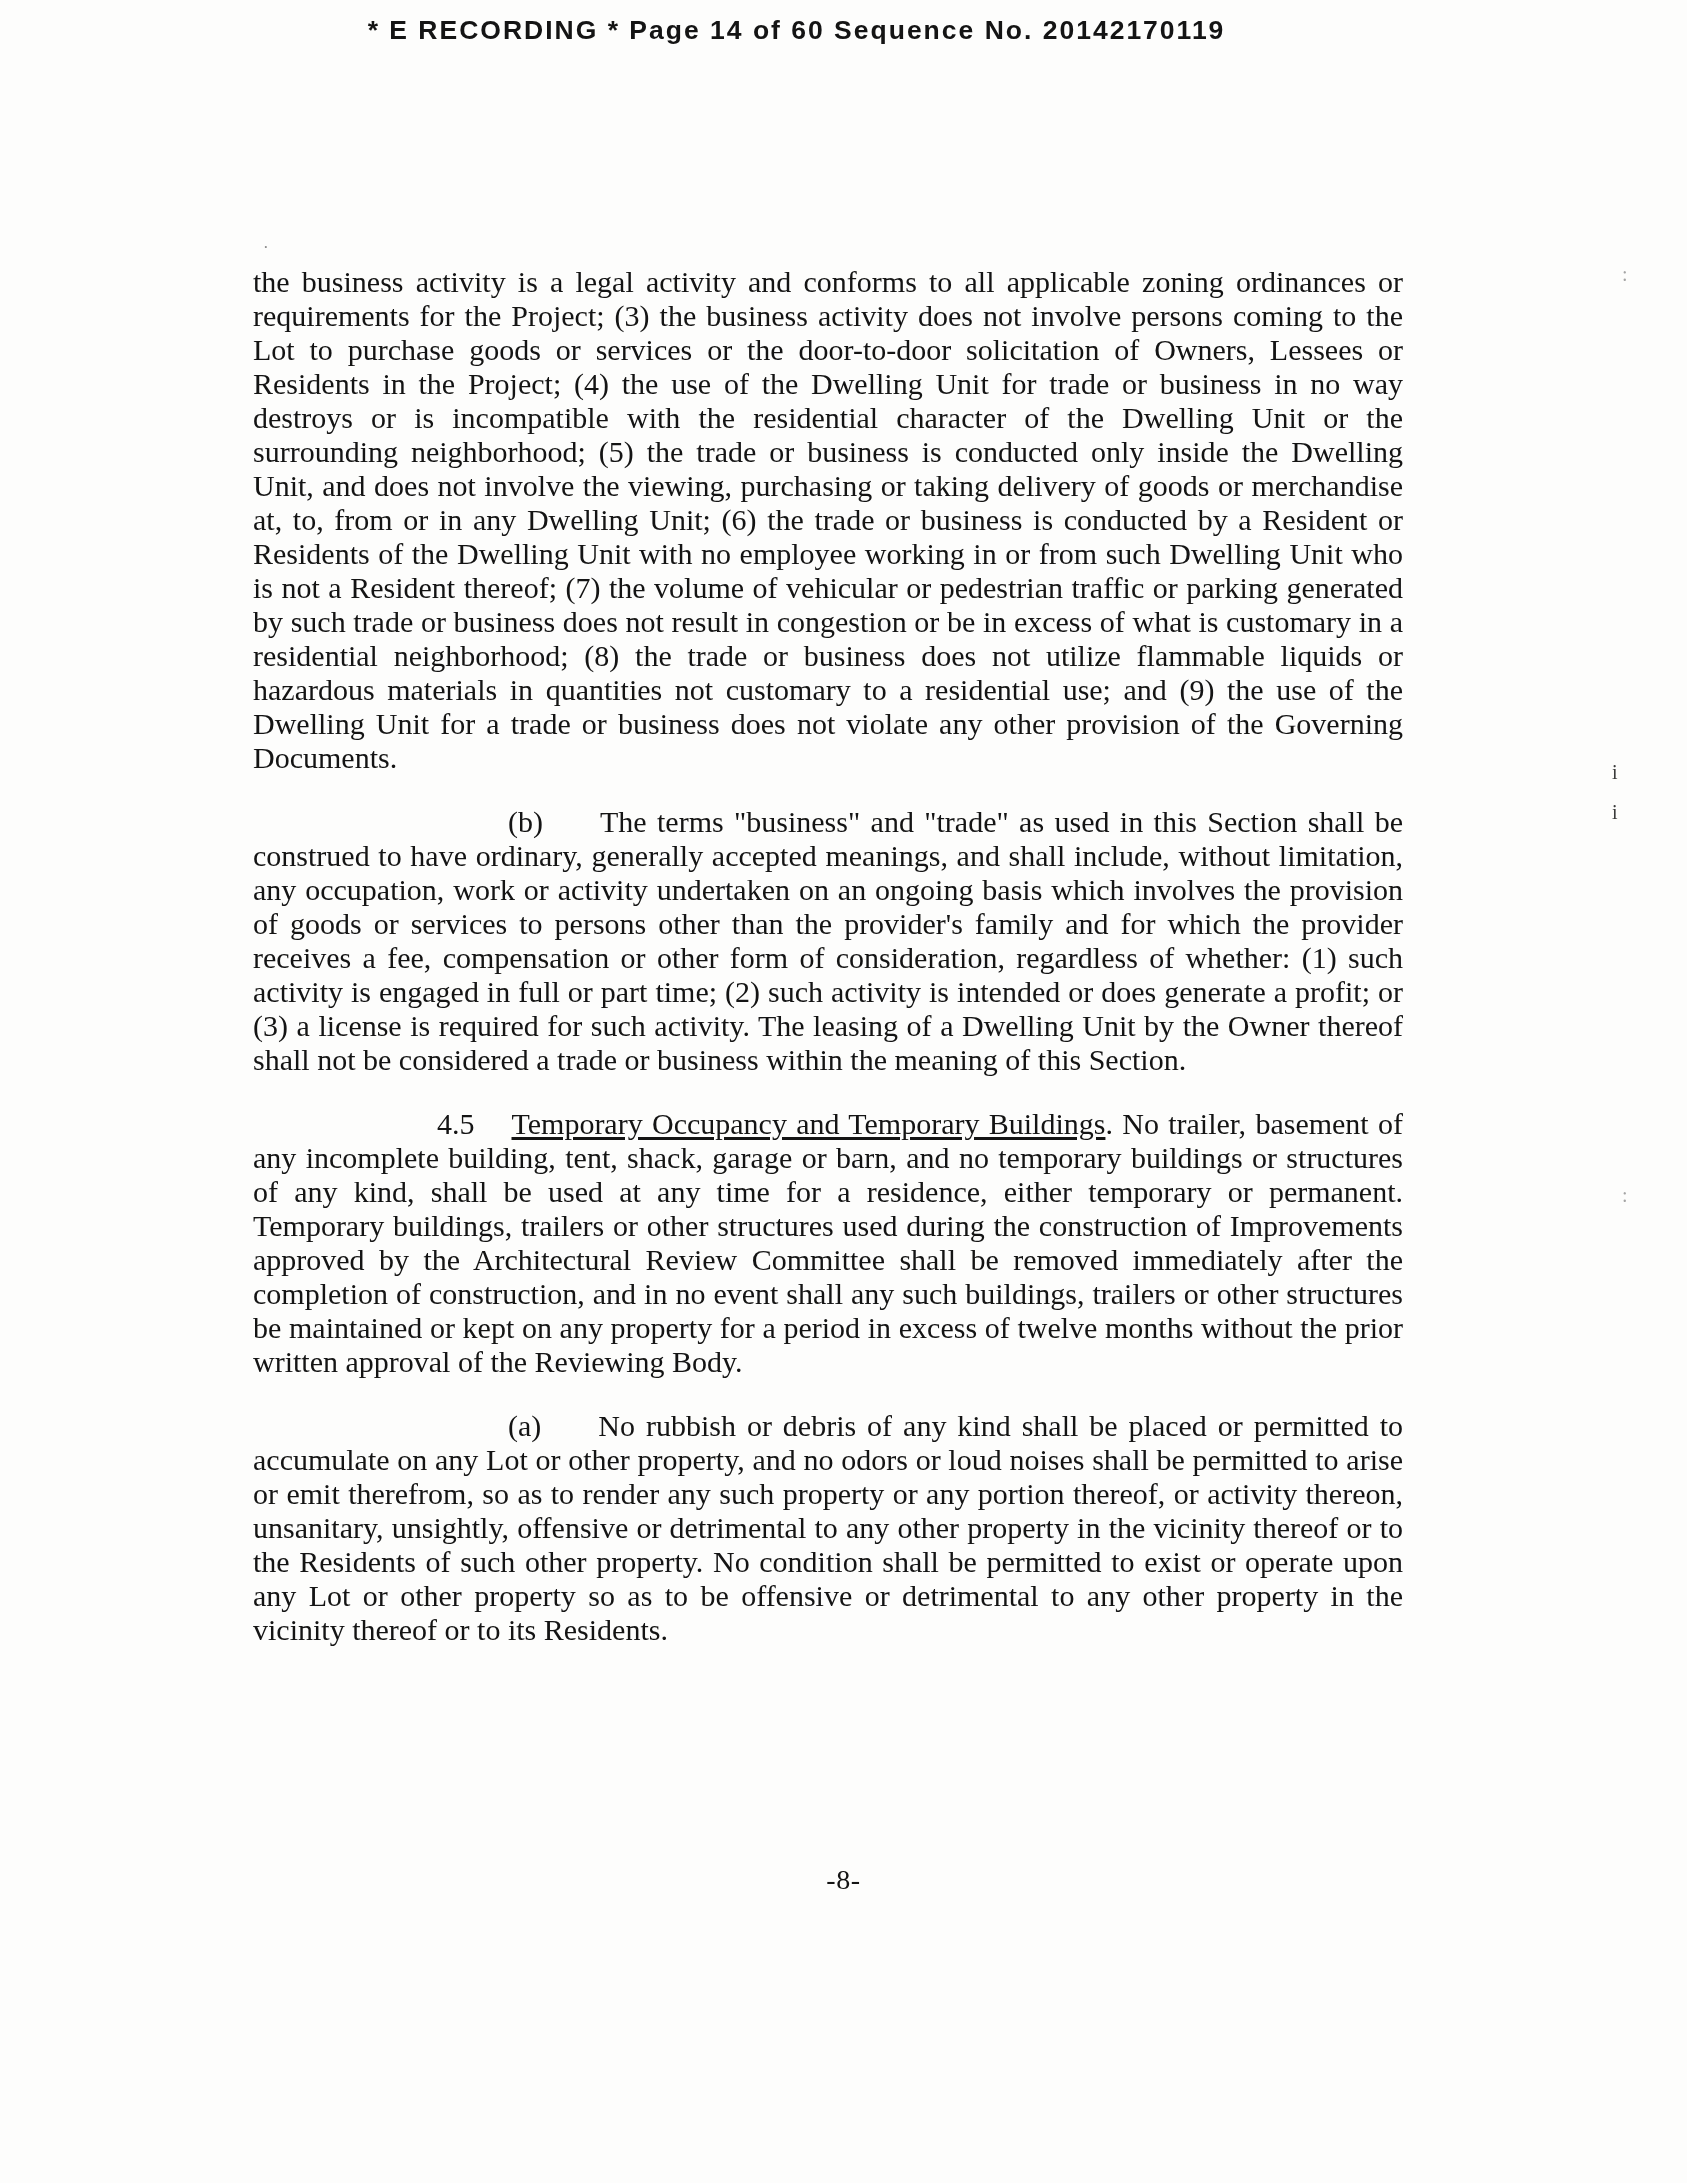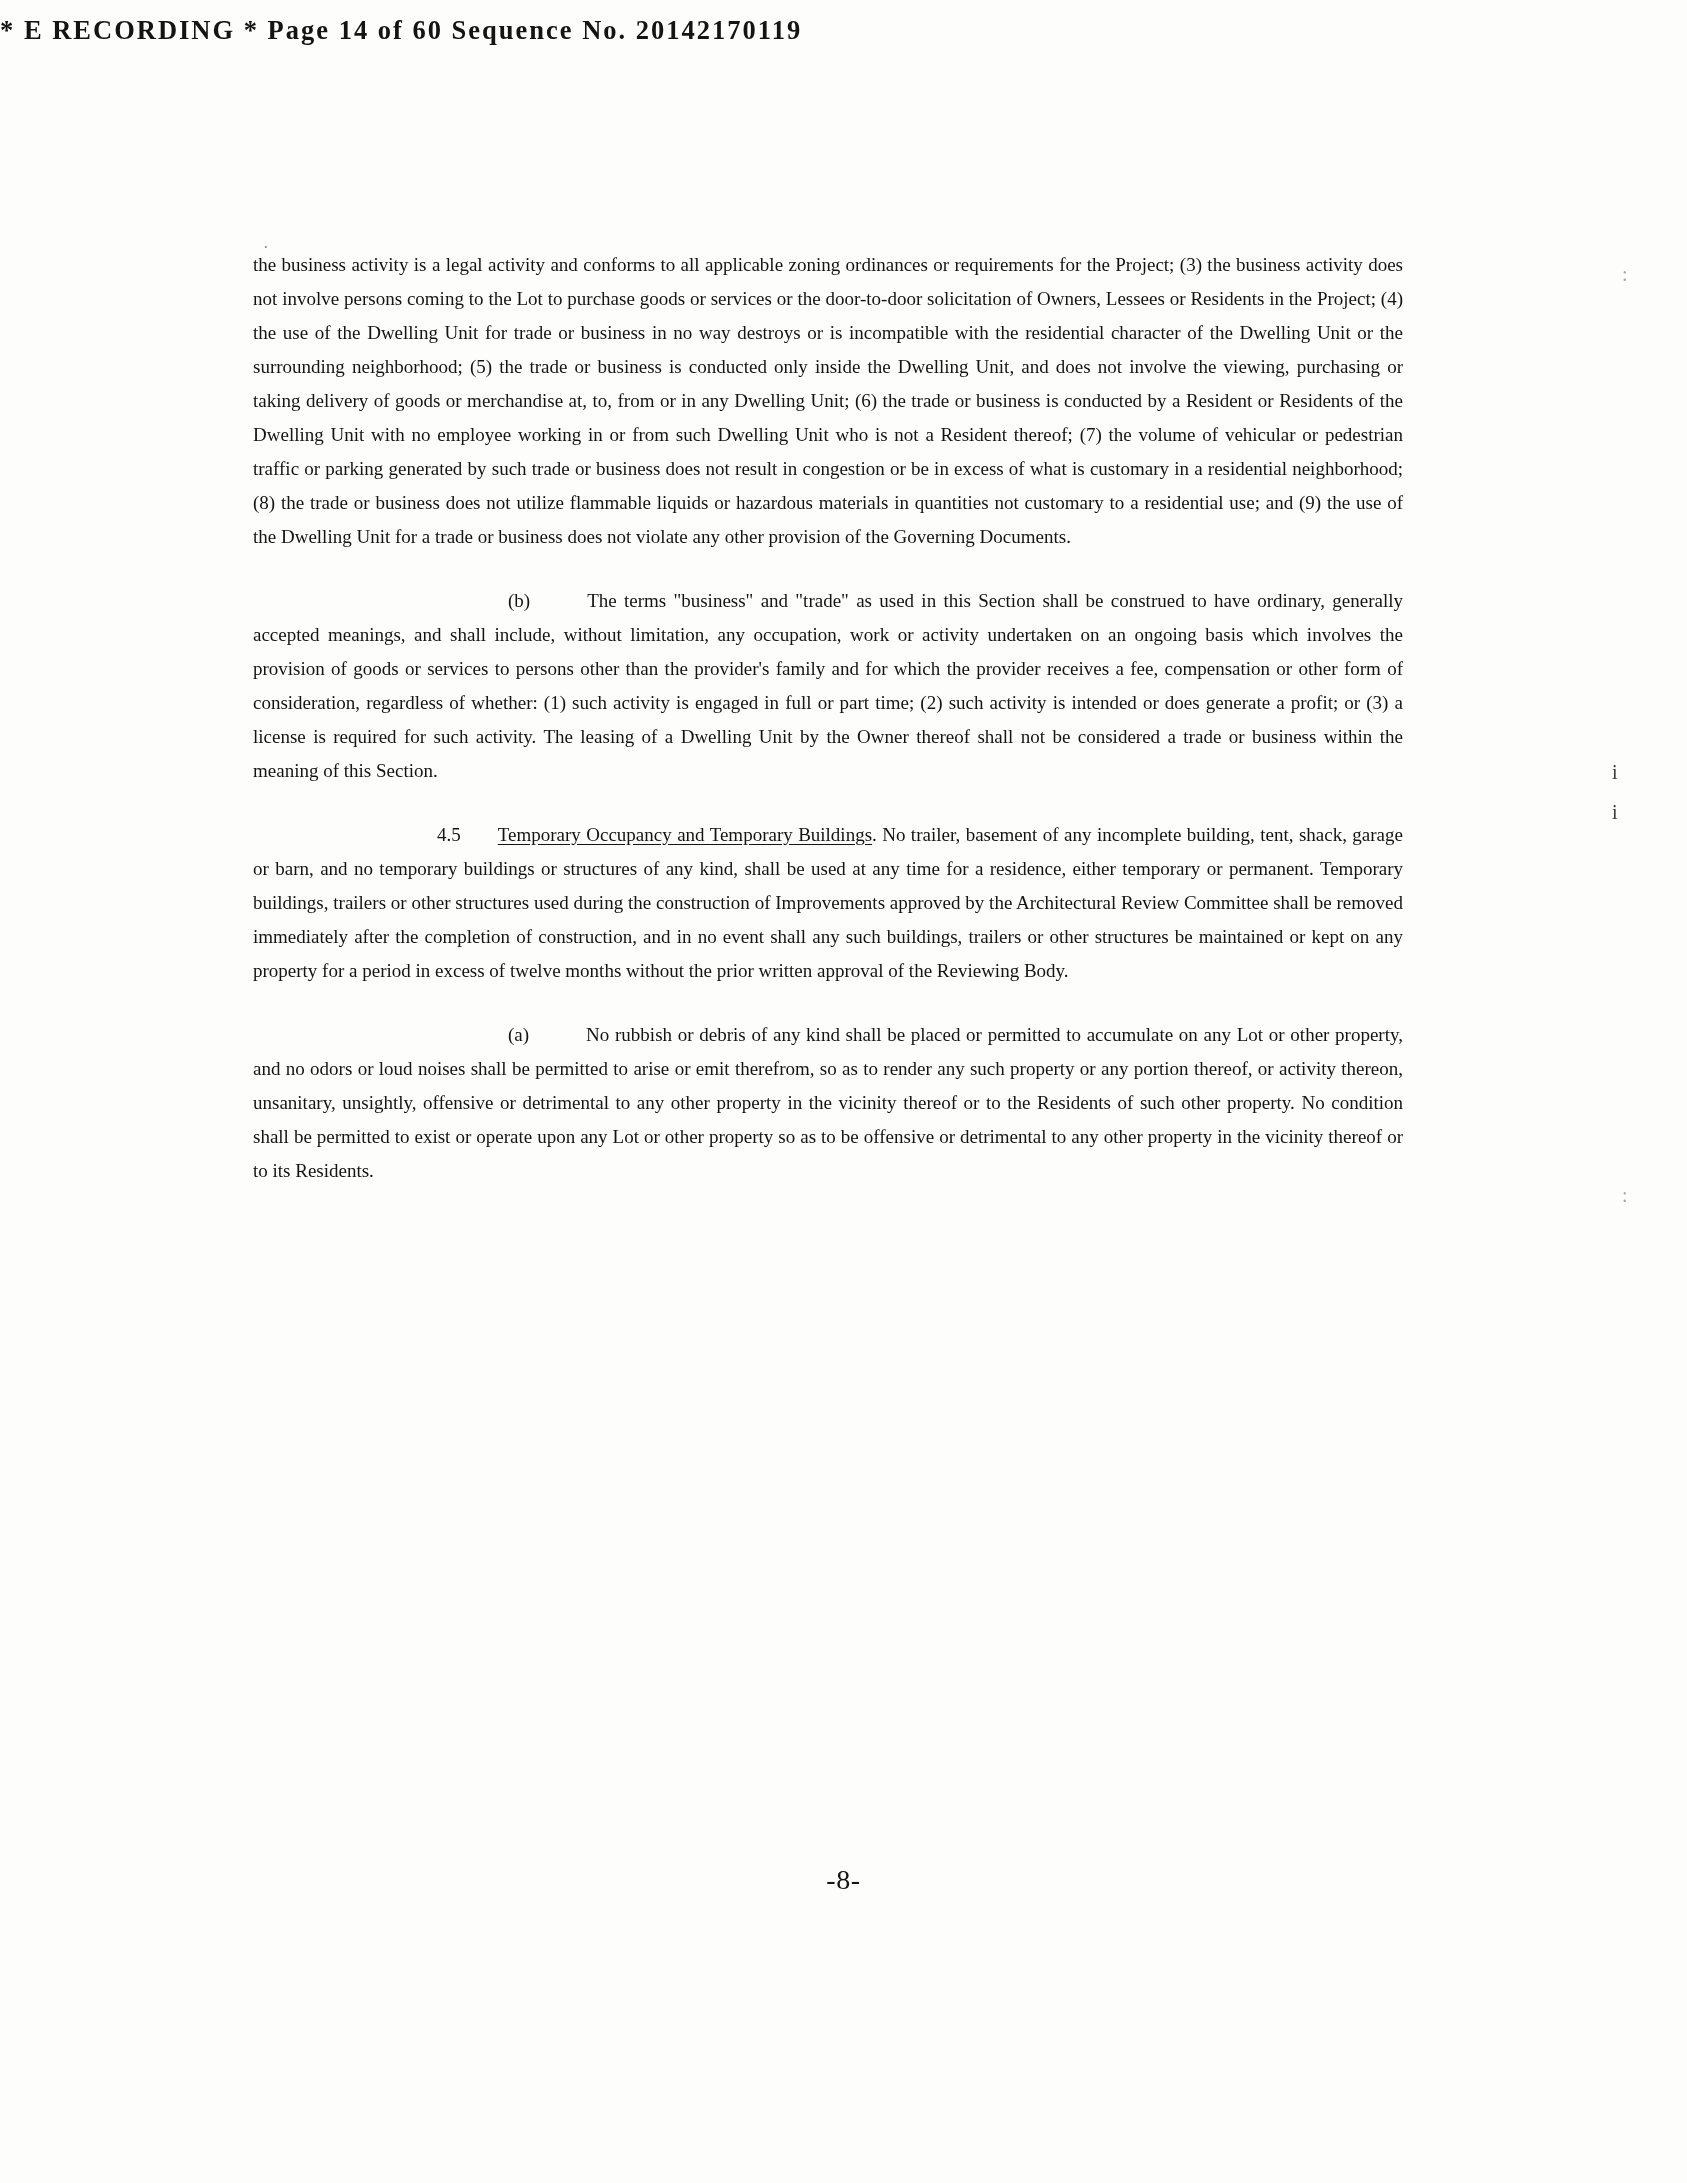--- a/index.html
+++ b/index.html
@@ -18,33 +18,33 @@
     color: #141414;
     overflow: hidden;
   }
   .header {
     position: absolute;
     top: 14.6px;
     left: 0;
     width: 100%;
     box-sizing: border-box;
     padding-right: 94px;
-    text-align: left;
-    font-family: Liberation Serif, serif;
+    text-align: center;
+    font-family: Liberation Sans, sans-serif;
     font-weight: 700;
     font-size: 26.5px;
     letter-spacing: 2px;
     white-space: nowrap;
   }
   .content {
     position: absolute;
-    top: 248px;
+    top: 265px;
     left: 253px;
     width: 1150px;
-    font-size: 19px;
+    font-size: 30px;
     line-height: 34px;
     text-align: justify;
   }
   .para {
     margin: 0 0 30px 0;
   }
   .indent-label {
     text-indent: 255px;
   }
   .indent-section {

